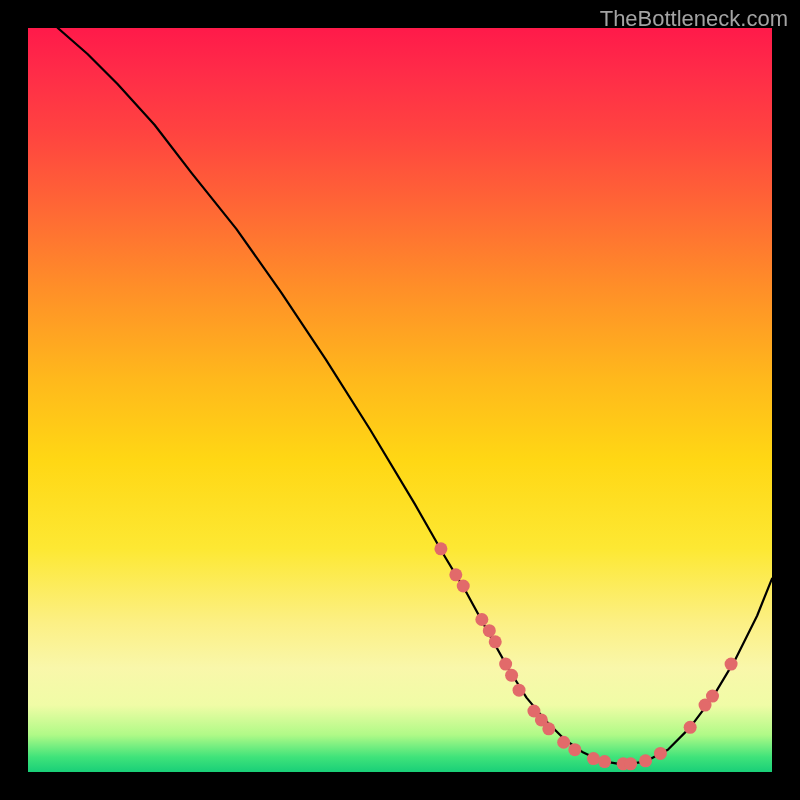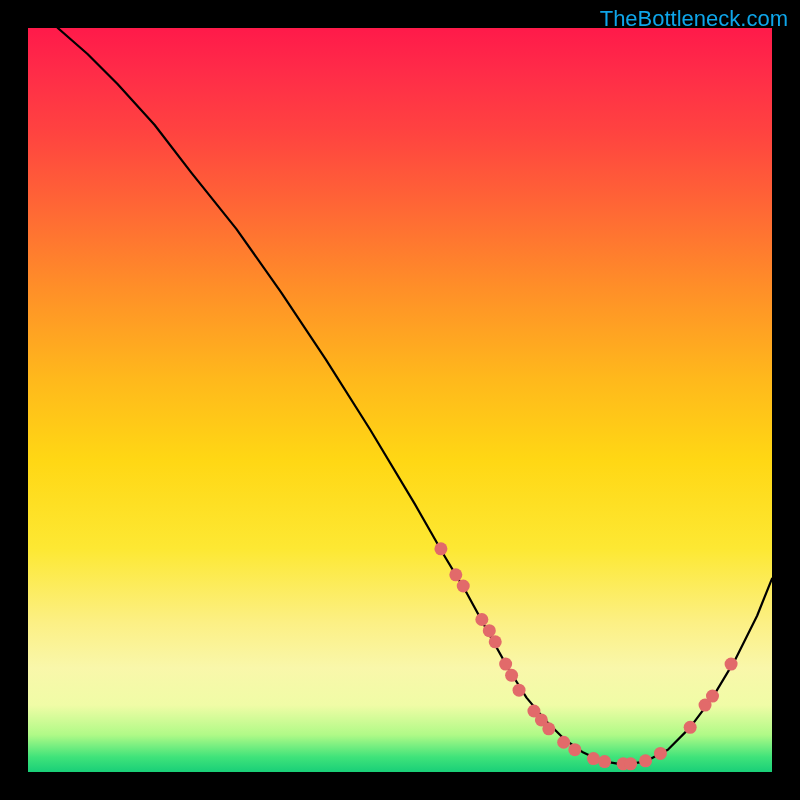--- a/index.html
+++ b/index.html
@@ -7,21 +7,21 @@
     width: 800px;
     height: 800px;
     background: #000;
     position: relative;
     font-family: Arial, sans-serif;
   }
   .watermark {
     position: absolute;
     top: 6px;
     right: 12px;
-    color: #0ea5e9;
+    color: #a3a3a3;
     font-size: 22px;
     font-weight: 500;
     z-index: 10;
   }
   .plot-area {
     position: absolute;
     left: 28px;
     top: 28px;
     width: 744px;
     height: 744px;

